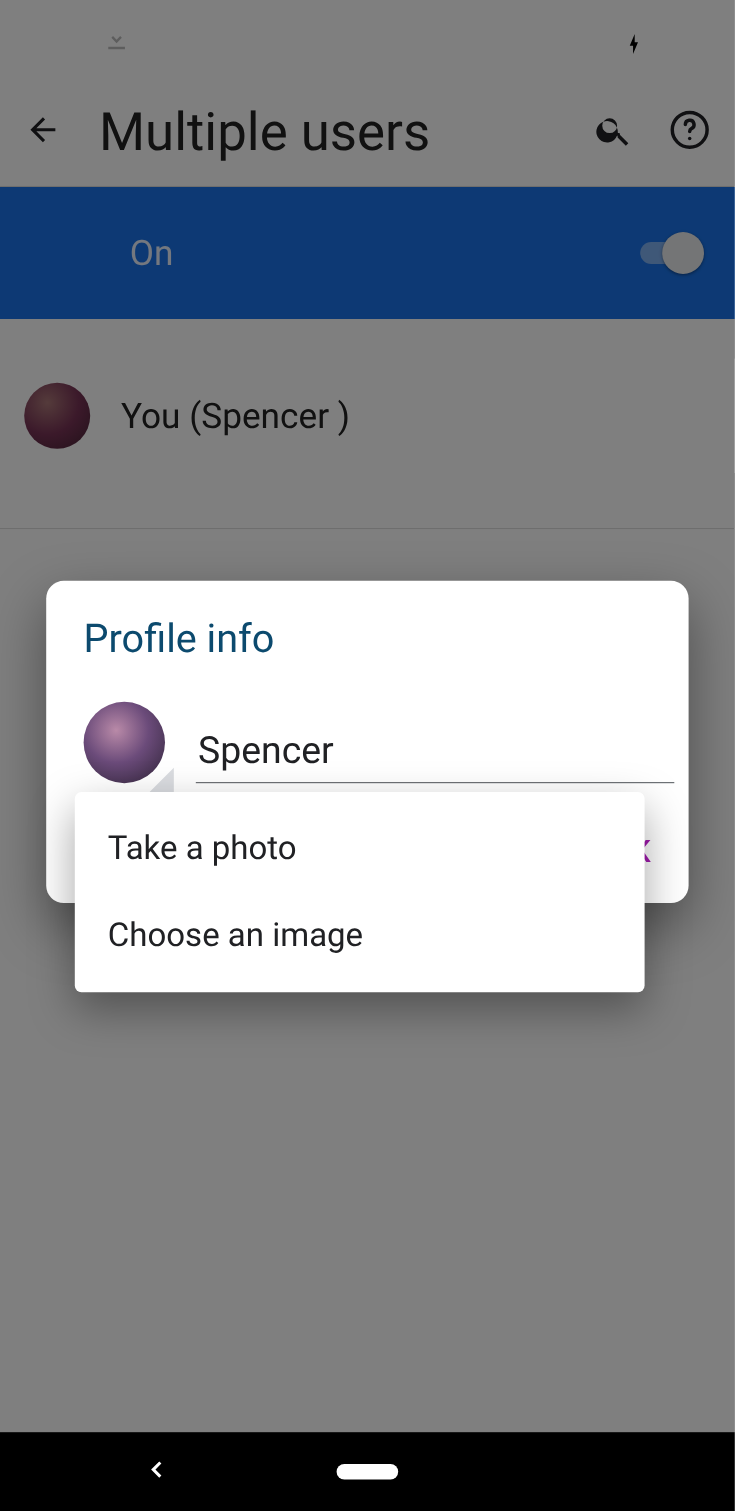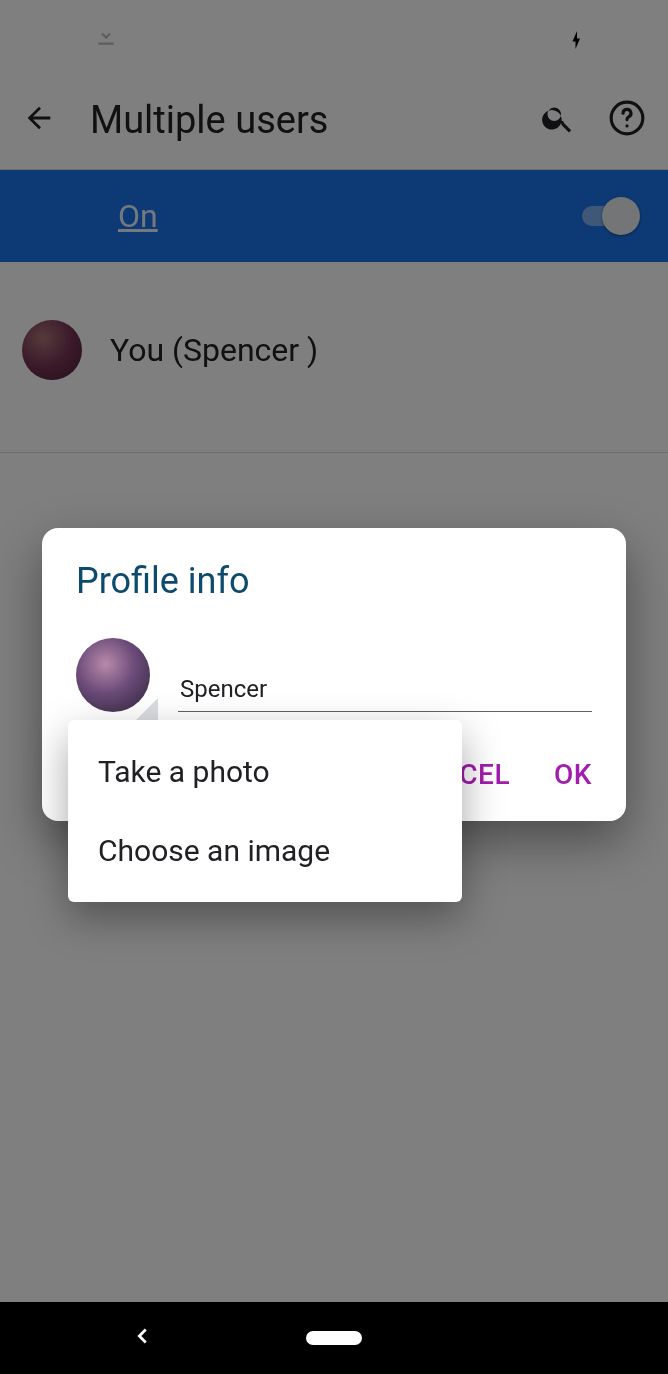--- a/index.html
+++ b/index.html
@@ -20,27 +20,27 @@
     padding:0 22px; color:#fff; font-size:28px; font-weight:500;
   }
   .status-left { display:flex; align-items:center; gap:16px;}
   .status-right { margin-left:auto; display:flex; align-items:center; gap:8px; font-size:28px;}
   .ic { width:26px; height:26px; display:inline-block; }
 
   .app-bar {
     height:100px; display:flex; align-items:center; padding:0 22px;
     border-bottom:1px solid #ddd; gap:34px;
   }
-  .app-title { font-size:38px; color:#222; }
+  .app-title { font-size:48px; color:#222; }
   .app-actions { margin-left:auto; display:flex; gap:32px; align-items:center;}
 
   .switch-row {
     background:#1a73e8; color:#e8f0fe;
     display:flex; align-items:center; padding:0 28px 0 118px;
-    height:92px; font-size:32px;text-decoration:underline;
+    height:120px; font-size:32px;
   }
   .switch { margin-left:auto; width:58px; height:38px; position:relative;}
   .track { position:absolute; top:9px; left:0; width:48px; height:20px; border-radius:20px; background:#7fb0f0;}
   .thumb { position:absolute; right:0; top:0; width:38px; height:38px; border-radius:50%; background:#e8eaed; box-shadow:0 1px 3px rgba(0,0,0,.4);}
 
   .user-list { background:#fff; }
   .user-row { display:flex; align-items:center; padding:22px 22px; gap:28px;}
   .avatar-small {
     width:60px; height:60px; border-radius:50%;
     background: radial-gradient(circle at 35% 30%, #a77 0%, #735 50%, #423 100%);
@@ -70,29 +70,29 @@
     width:74px; height:74px; border-radius:50%;
     background: radial-gradient(circle at 40% 35%, #b98aa8 0%, #6b4b7a 45%, #2e2336 100%);
     position:relative;
   }
   .corner-tri {
     position:absolute; right:-8px; bottom:-8px;
     width:0;height:0;border-right:22px solid #dadce0;border-top:22px solid transparent;
   }
   .name-input {
     flex:1; border:none; border-bottom:1.5px solid #5f6368;
-    font-size:24px; padding:6px 2px 8px; outline:none; background:transparent;
+    font-size:34px; padding:6px 2px 8px; outline:none; background:transparent;
     font-family:inherit; color:#202124;
   }
   .dialog-actions { display:flex; justify-content:flex-end; gap:44px; margin-top:46px;}
   .text-btn { color:#a21caf; font-size:28px; font-weight:500; letter-spacing:.5px;}
 
   
   .menu {
-    position:absolute; left:68px; top:720px; width:394px;
+    position:absolute; left:68px; top:720px; width:518px;
     background:#fff; border-radius:6px;
     box-shadow:0 16px 40px rgba(0,0,0,.35);
     padding:12px 0;
   }
   .menu-item { padding:22px 30px; font-size:30px; color:#202124;}
 
   
   .navbar { position:absolute; bottom:0; left:0; right:0; height:72px; background:#000; display:flex; align-items:center; justify-content:center;}
   .nav-back { position:absolute; left:132px; color:#fff;}
   .home-pill { width:56px; height:14px; background:#fff; border-radius:10px;}

